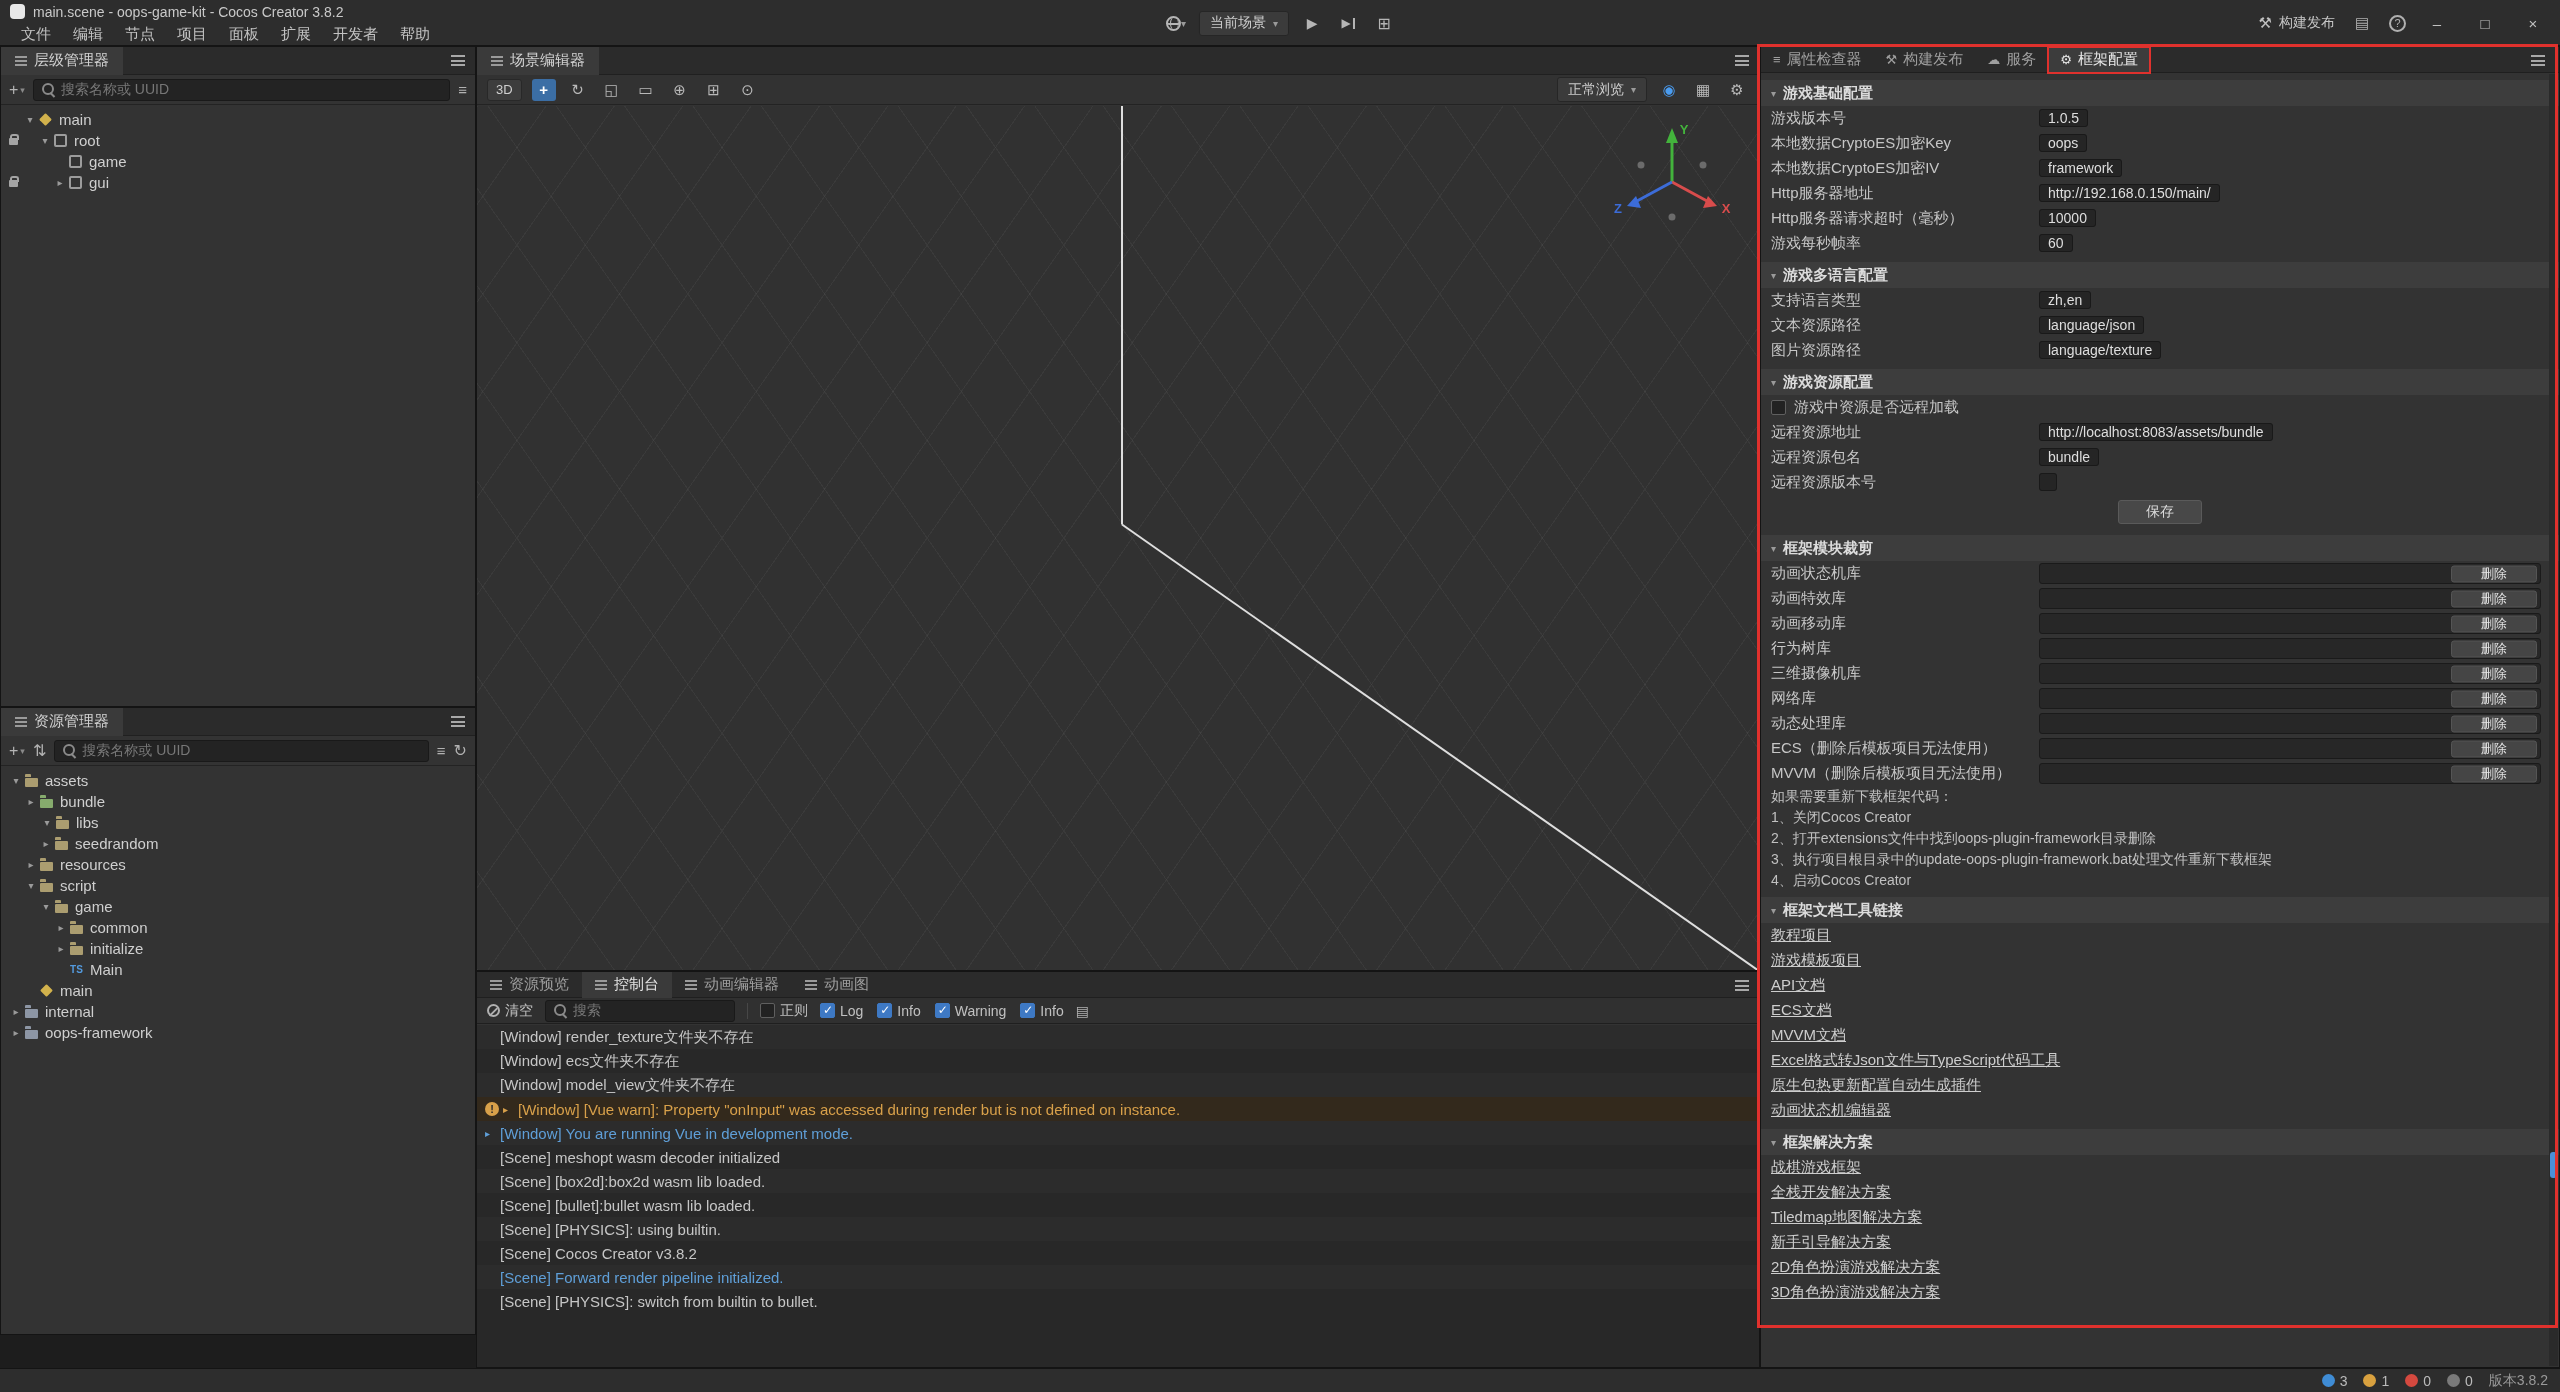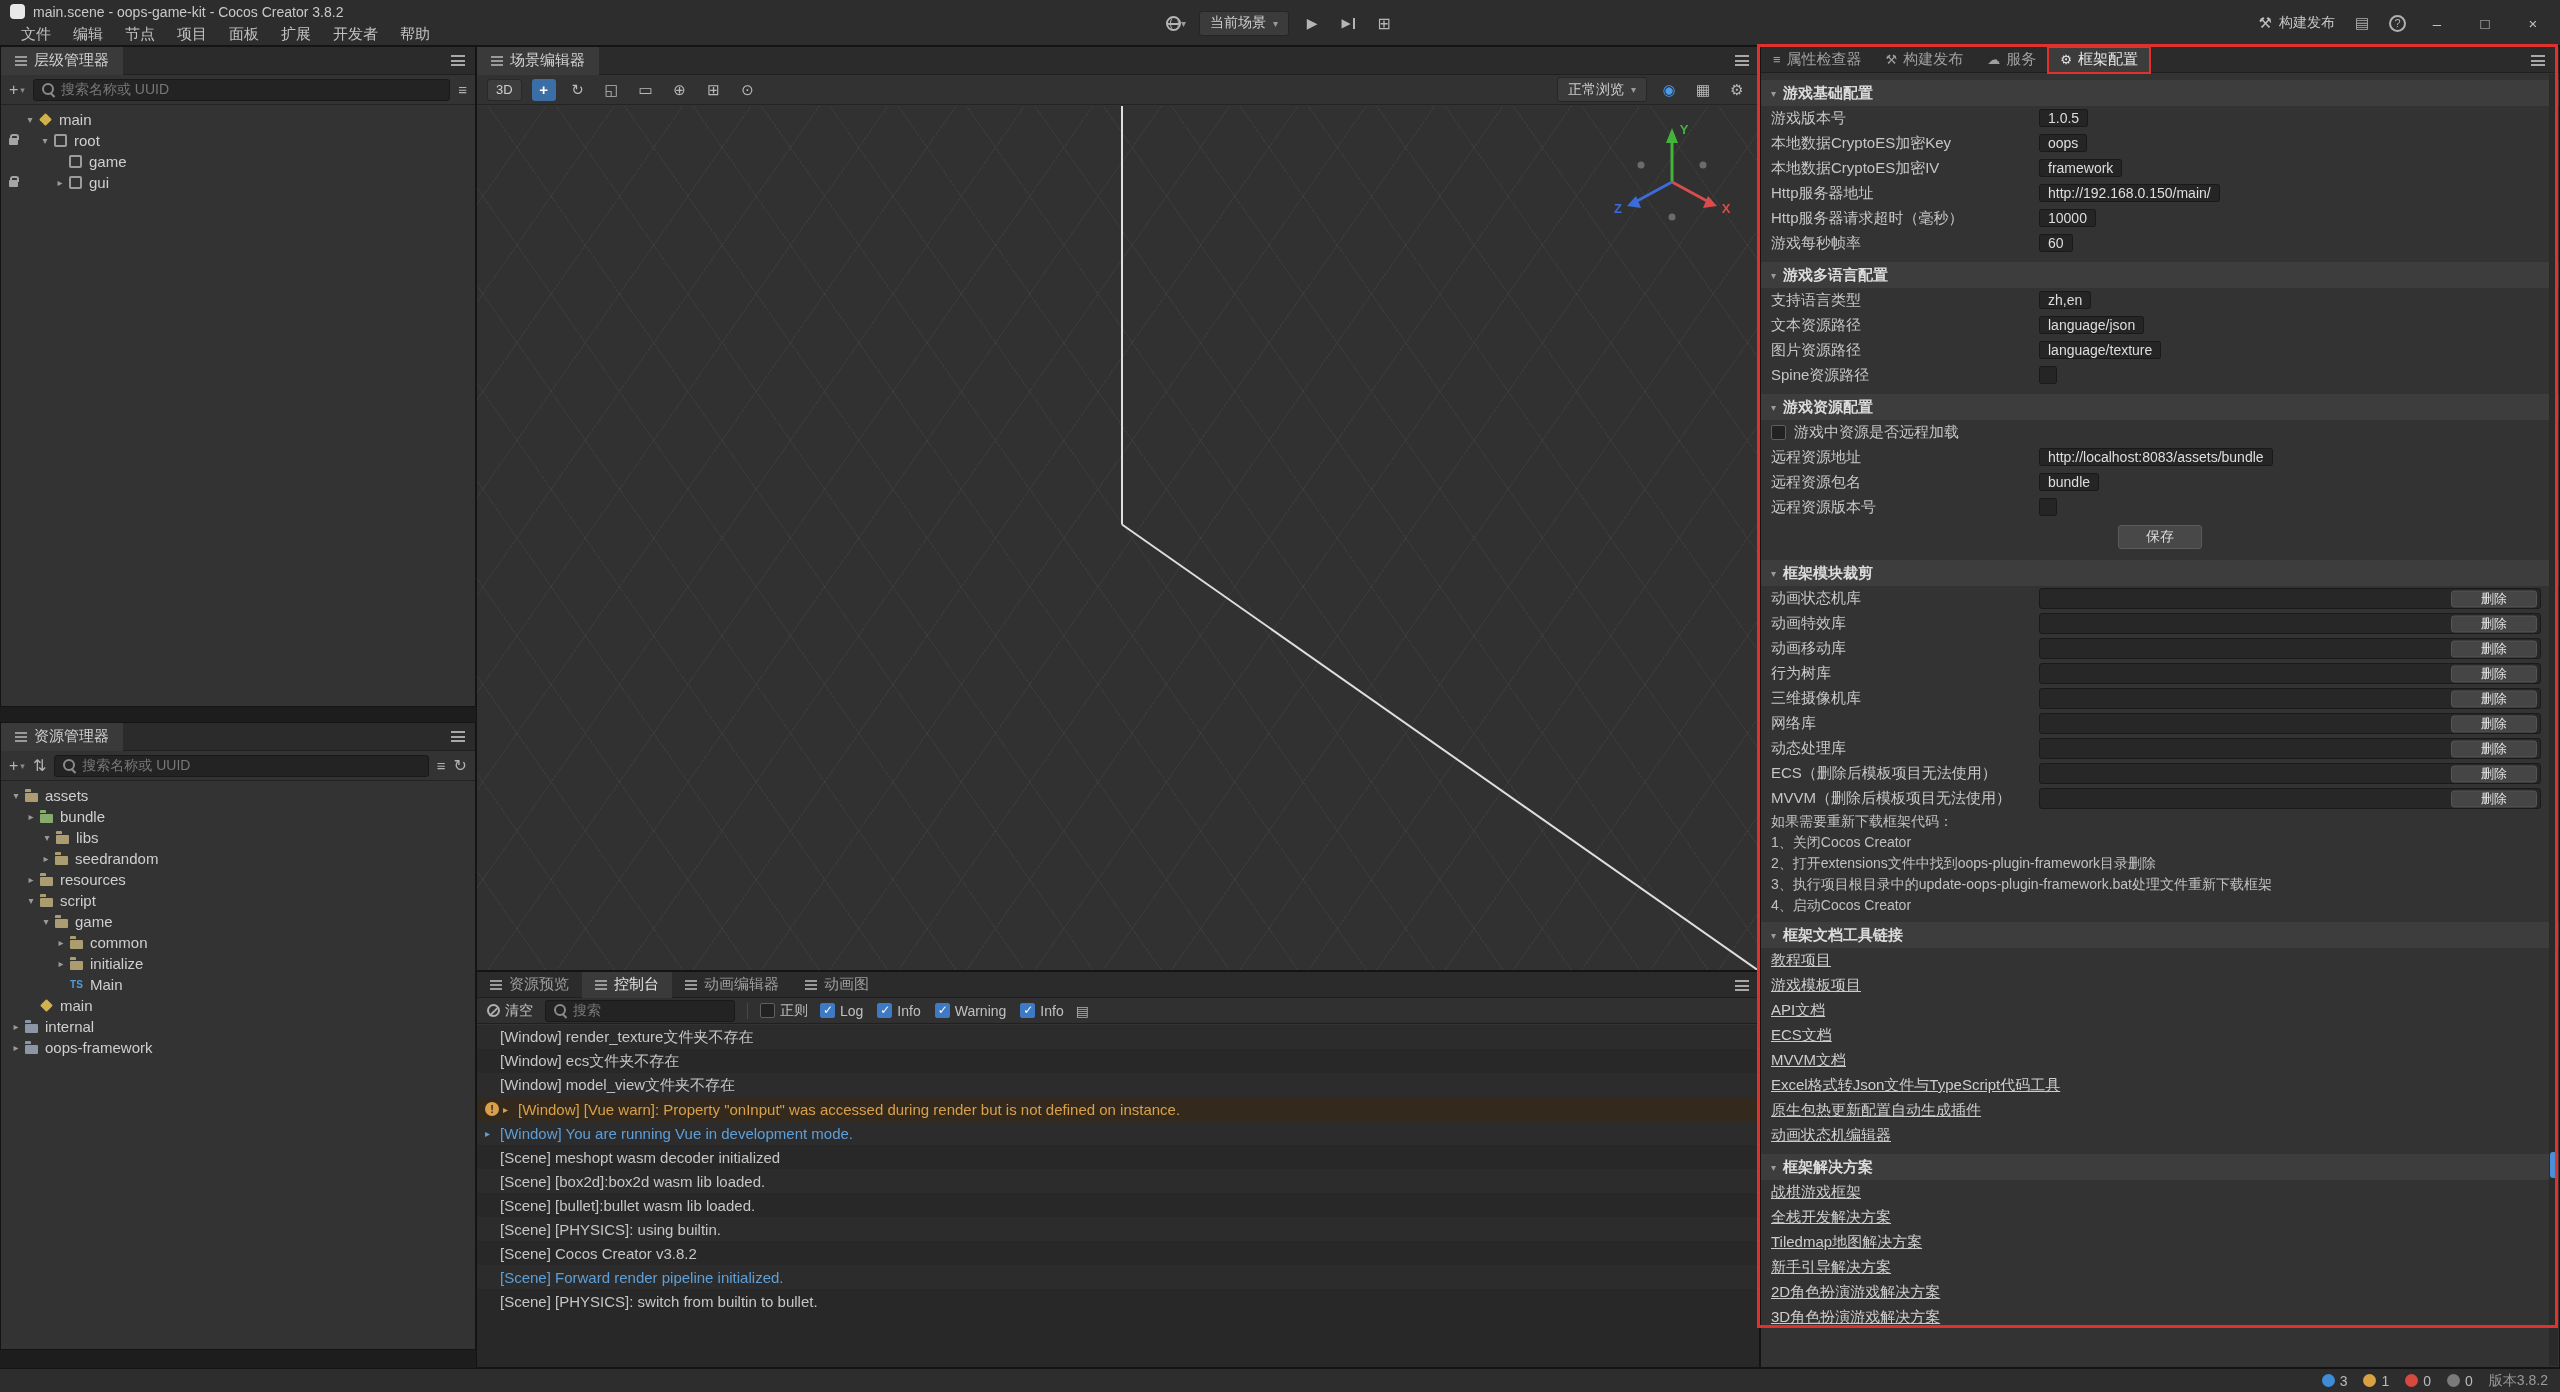--- a/index.html
+++ b/index.html
@@ -241,21 +241,21 @@
 
         <div class="tree-row" style="padding-left: 52px;">
           <span class="lock locked"></span>
           <span class="arrow closed"></span>
           <span class="nico node"></span>
           <span>gui</span>
         </div>
       </div>
   </section>
 
-  <section class="panel" style="left:0;top:722px;width:476px;height:628px">
+  <section class="panel" style="left:0;top:707px;width:476px;height:628px">
     <div class="phead">
       <div class="ptab">
         <span class="stripes"></span>
         <span>资源管理器</span>
       </div>
       <span class="hamb" style="margin-left:auto;margin-right:10px"></span>
     </div>
     <div class="ttool">
       <span class="addbtn">+</span>
       <span class="glyph">⇅</span>
@@ -615,24 +615,20 @@
           <div class="f-row">
             <span class="f-label">文本资源路径</span>
             <span class="f-val"><span class="input">language/json</span></span>
           </div>
 
           <div class="f-row">
             <span class="f-label">图片资源路径</span>
             <span class="f-val"><span class="input">language/texture</span></span>
           </div>
 
-          <div class="f-row">
-            <span class="f-label">Spine资源路径</span>
-            <span class="f-val"><span class="input"></span></span>
-          </div>
         </div>
 
       <div class="sec-h">
         <span class="sch"></span>
         <span>游戏资源配置</span>
       </div>
       <div class="chk-row">
         <span class="cb"></span>
         <span>游戏中资源是否远程加载</span>
       </div>

